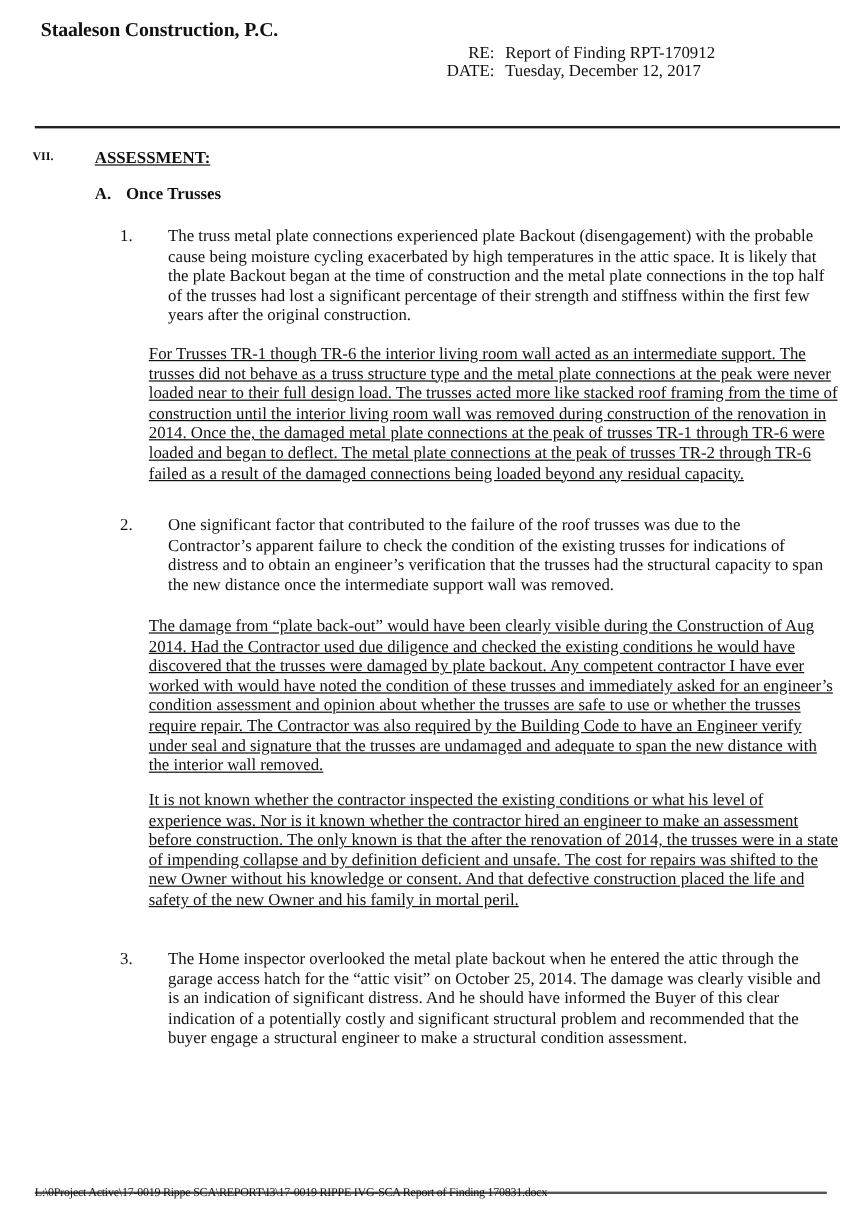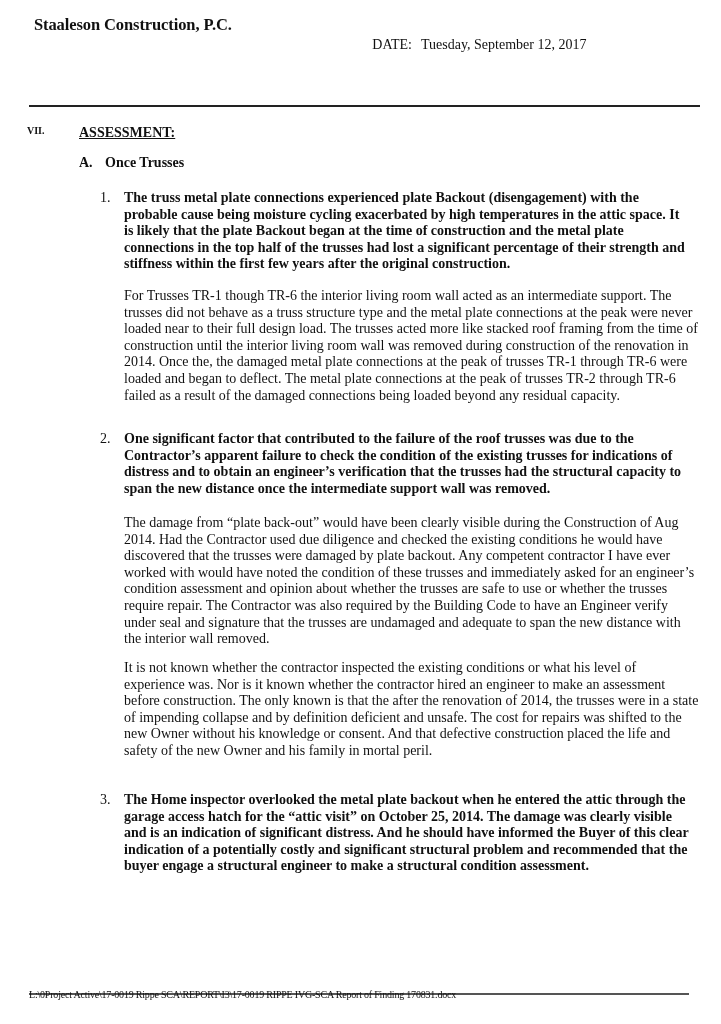--- a/index.html
+++ b/index.html
@@ -29,40 +29,44 @@
     text-decoration: underline;
   }
   .sub-head {
     position: absolute; left: 79px; top: 155px; font-weight: bold; font-size: 14px;
   }
   .sub-head .letter { display: inline-block; width: 26px; }
   .item {
     position: absolute; left: 100px; width: 590px; font-size: 14px; line-height: 16.6px;
   }
   .item .num { position: absolute; left: 0; top: 0; }
-  .item .txt { margin-left: 24px; font-weight: bold; }
+  .item .txt { margin-left: 40px; }
   .para {
-    position: absolute; left: 124px; width: 575px; font-size: 14px; line-height: 16.6px;
+    position: absolute; left: 124px; width: 575px; font-size: 14px; line-height: 16.6px; text-decoration: underline;
   }
   .rule-bottom {
     position: absolute; left: 29px; top: 993px; width: 660px; height: 2px; background: #555;
   }
   .footer {
     position: absolute; left: 29px; top: 989px; font-size: 10px; letter-spacing: -0.2px;
   }
 </style>
 </head>
 <body>
 
 <div class="firm">Staaleson Construction, P.C.</div>
 
 <div class="meta">
   <div class="meta-row">
+    <span class="meta-key">RE:</span>
+    <span class="meta-val">Report of Finding RPT-170912</span>
+  </div>
+  <div class="meta-row">
     <span class="meta-key">DATE:</span>
-    <span class="meta-val">Tuesday, September 12, 2017</span>
+    <span class="meta-val">Tuesday, December 12, 2017</span>
   </div>
 </div>
 
 <div class="rule-top"></div>
 
 <div class="sec-num">VII.</div>
 <div class="sec-title">ASSESSMENT:</div>
 
 <div class="sub-head">
   <span class="letter">A.</span><span>Once Trusses</span>

